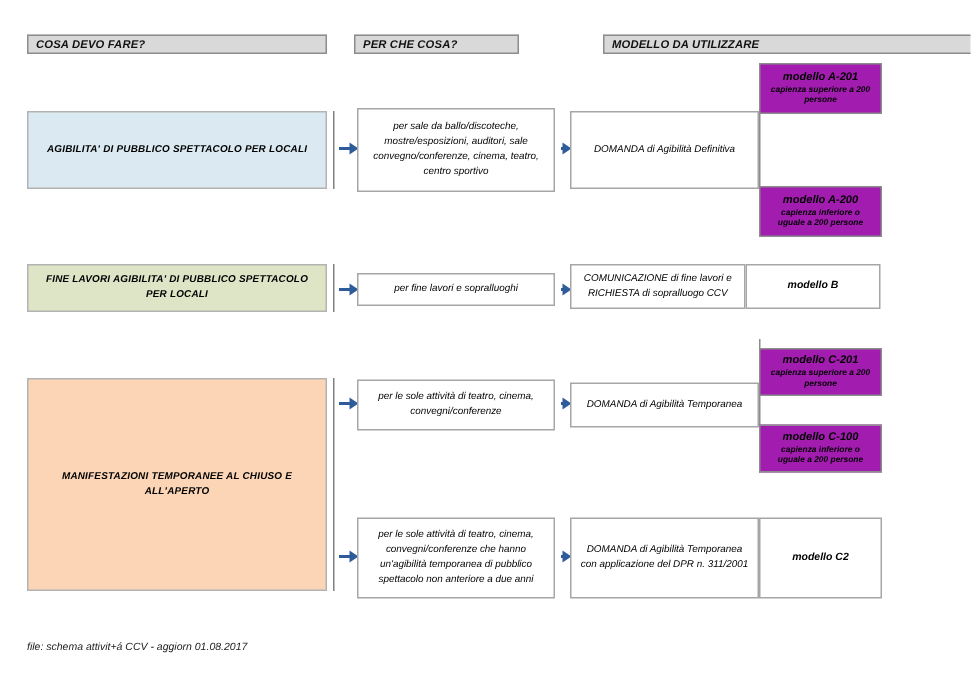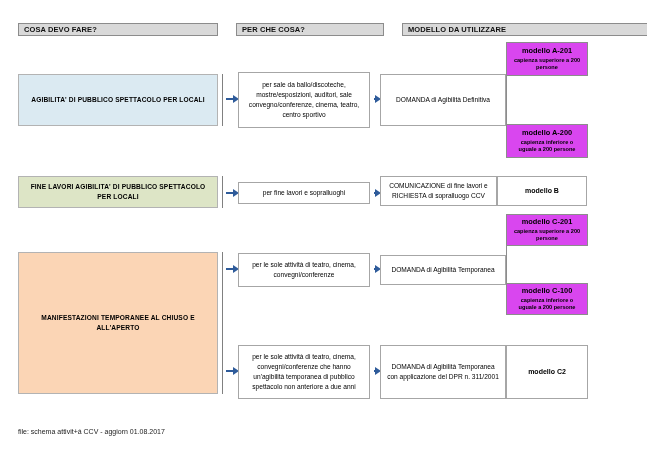--- a/index.html
+++ b/index.html
@@ -11,39 +11,40 @@
     height: 458px;
     background: #ffffff;
     font-family: "Liberation Sans", sans-serif;
     color: #000000;
     overflow: hidden;
   }
   .canvas {
     position: relative;
     width: 647px;
     height: 458px;
+    font-style: italic;
   }
 
   
   .col-header {
     position: absolute;
     background: #d9d9d9;
     border: 1px solid #8c8c8c;
     font-size: 7.5px;
     font-weight: bold;
     letter-spacing: 0.1px;
     color: #111;
     display: flex;
     align-items: center;
     padding-left: 5px;
     box-sizing: border-box;
     height: 13px;
   }
   #hdr-cosa  { left: 18px;  top: 23px; width: 200px; }
-  #hdr-perche{ left: 236px; top: 23px; width: 148px; }
+  #hdr-perche{ left: 236px; top: 23px; width: 110px; }
   #hdr-modello{left: 402px; top: 23px; width: 250px; }
 
   
   .cat-box {
     position: absolute;
     border: 1px solid #b3b3b3;
     box-sizing: border-box;
     display: flex;
     align-items: center;
     justify-content: center;
@@ -94,21 +95,21 @@
   #req-2 { left: 380px; top: 176px; width: 117px; height: 30px; }
   #req-2b{ left: 497px; top: 176px; width: 90px;  height: 30px; }
   #req-3 { left: 380px; top: 255px; width: 126px; height: 30px; }
   #req-4 { left: 380px; top: 345px; width: 126px; height: 54px; }
   #req-4b{ left: 506px; top: 345px; width: 82px;  height: 54px; }
 
   
   .mbox {
     position: absolute;
     border: 1px solid #8c8c8c;
-    background: #d946ef;
+    background: #a21caf;
     box-sizing: border-box;
     display: flex;
     flex-direction: column;
     align-items: center;
     justify-content: center;
     text-align: center;
     padding: 2px 4px;
   }
   .mbox .m-title {
     font-size: 7.4px;
@@ -116,21 +117,21 @@
     line-height: 1.3;
     margin-bottom: 1px;
   }
   .mbox .m-sub {
     font-size: 5.6px;
     font-weight: bold;
     line-height: 1.35;
   }
   #mod-a201 { left: 506px; top: 42px;  width: 82px; height: 34px; }
   #mod-a200 { left: 506px; top: 124px; width: 82px; height: 34px; }
-  #mod-c201 { left: 506px; top: 214px; width: 82px; height: 32px; }
+  #mod-c201 { left: 506px; top: 232px; width: 82px; height: 32px; }
   #mod-c200 { left: 506px; top: 283px; width: 82px; height: 32px; }
 
   
   .arrow {
     position: absolute;
     height: 2px;
     background: #2e5b9a;
   }
   .arrow::after {
     content: "";

